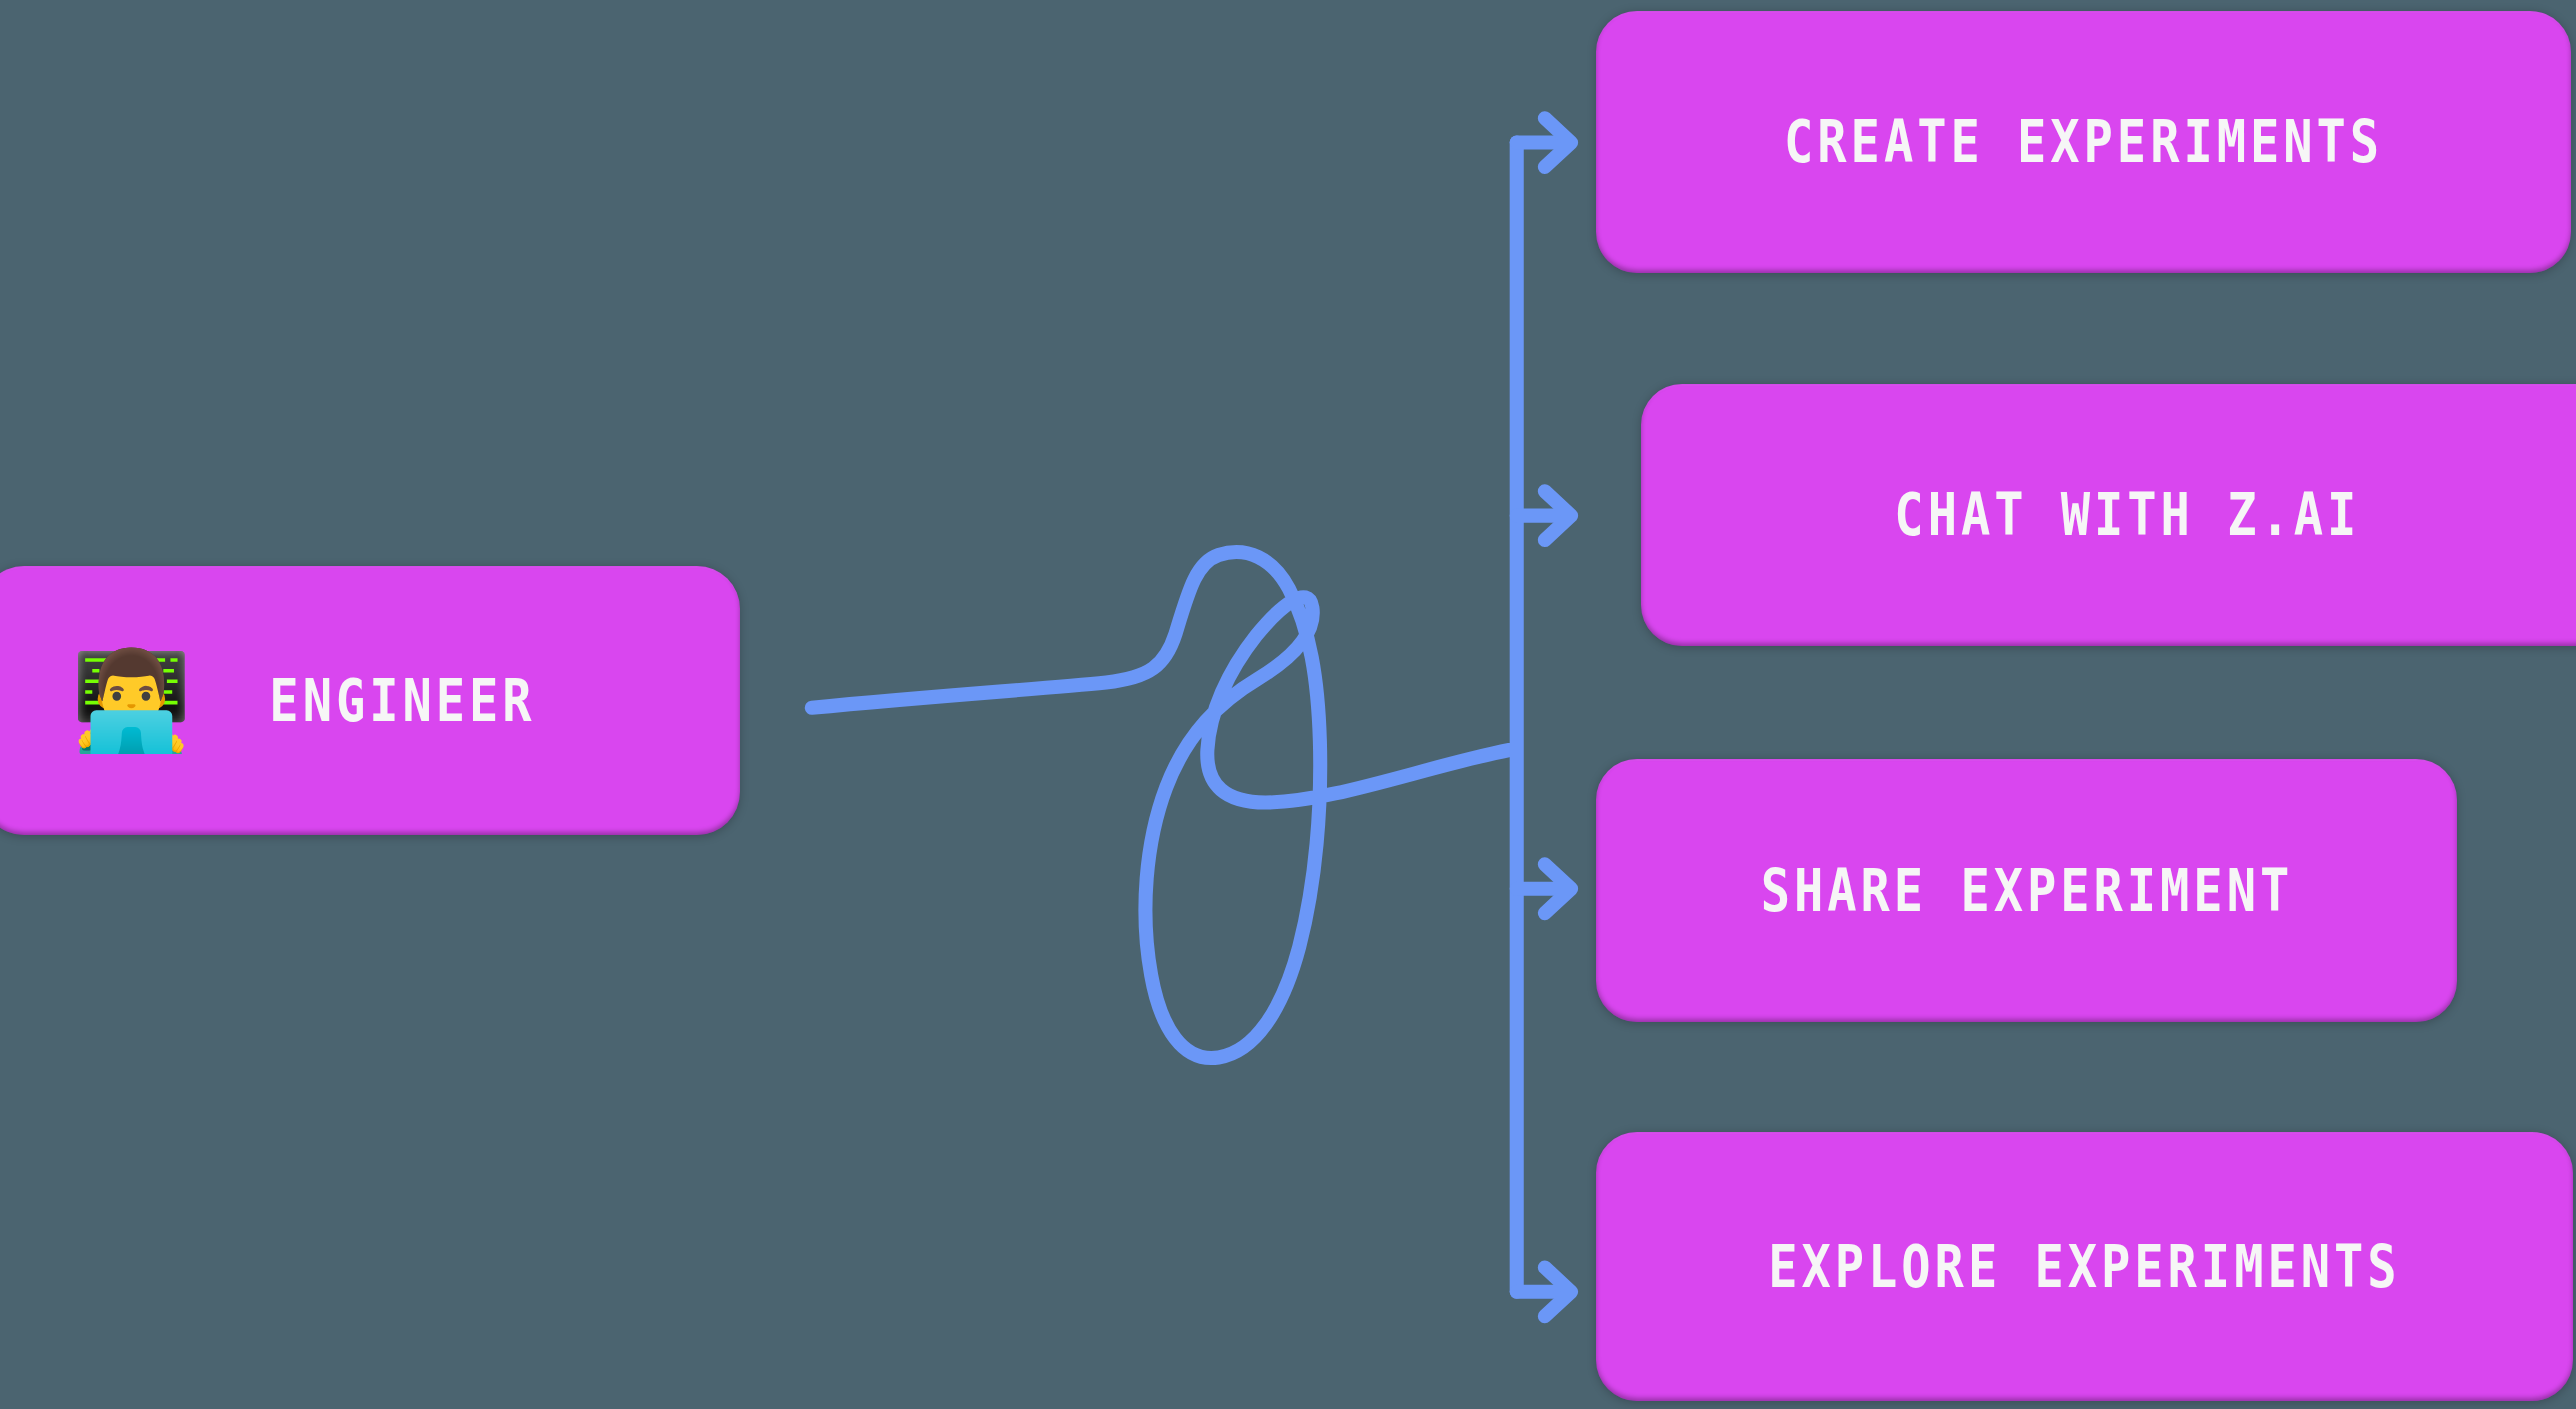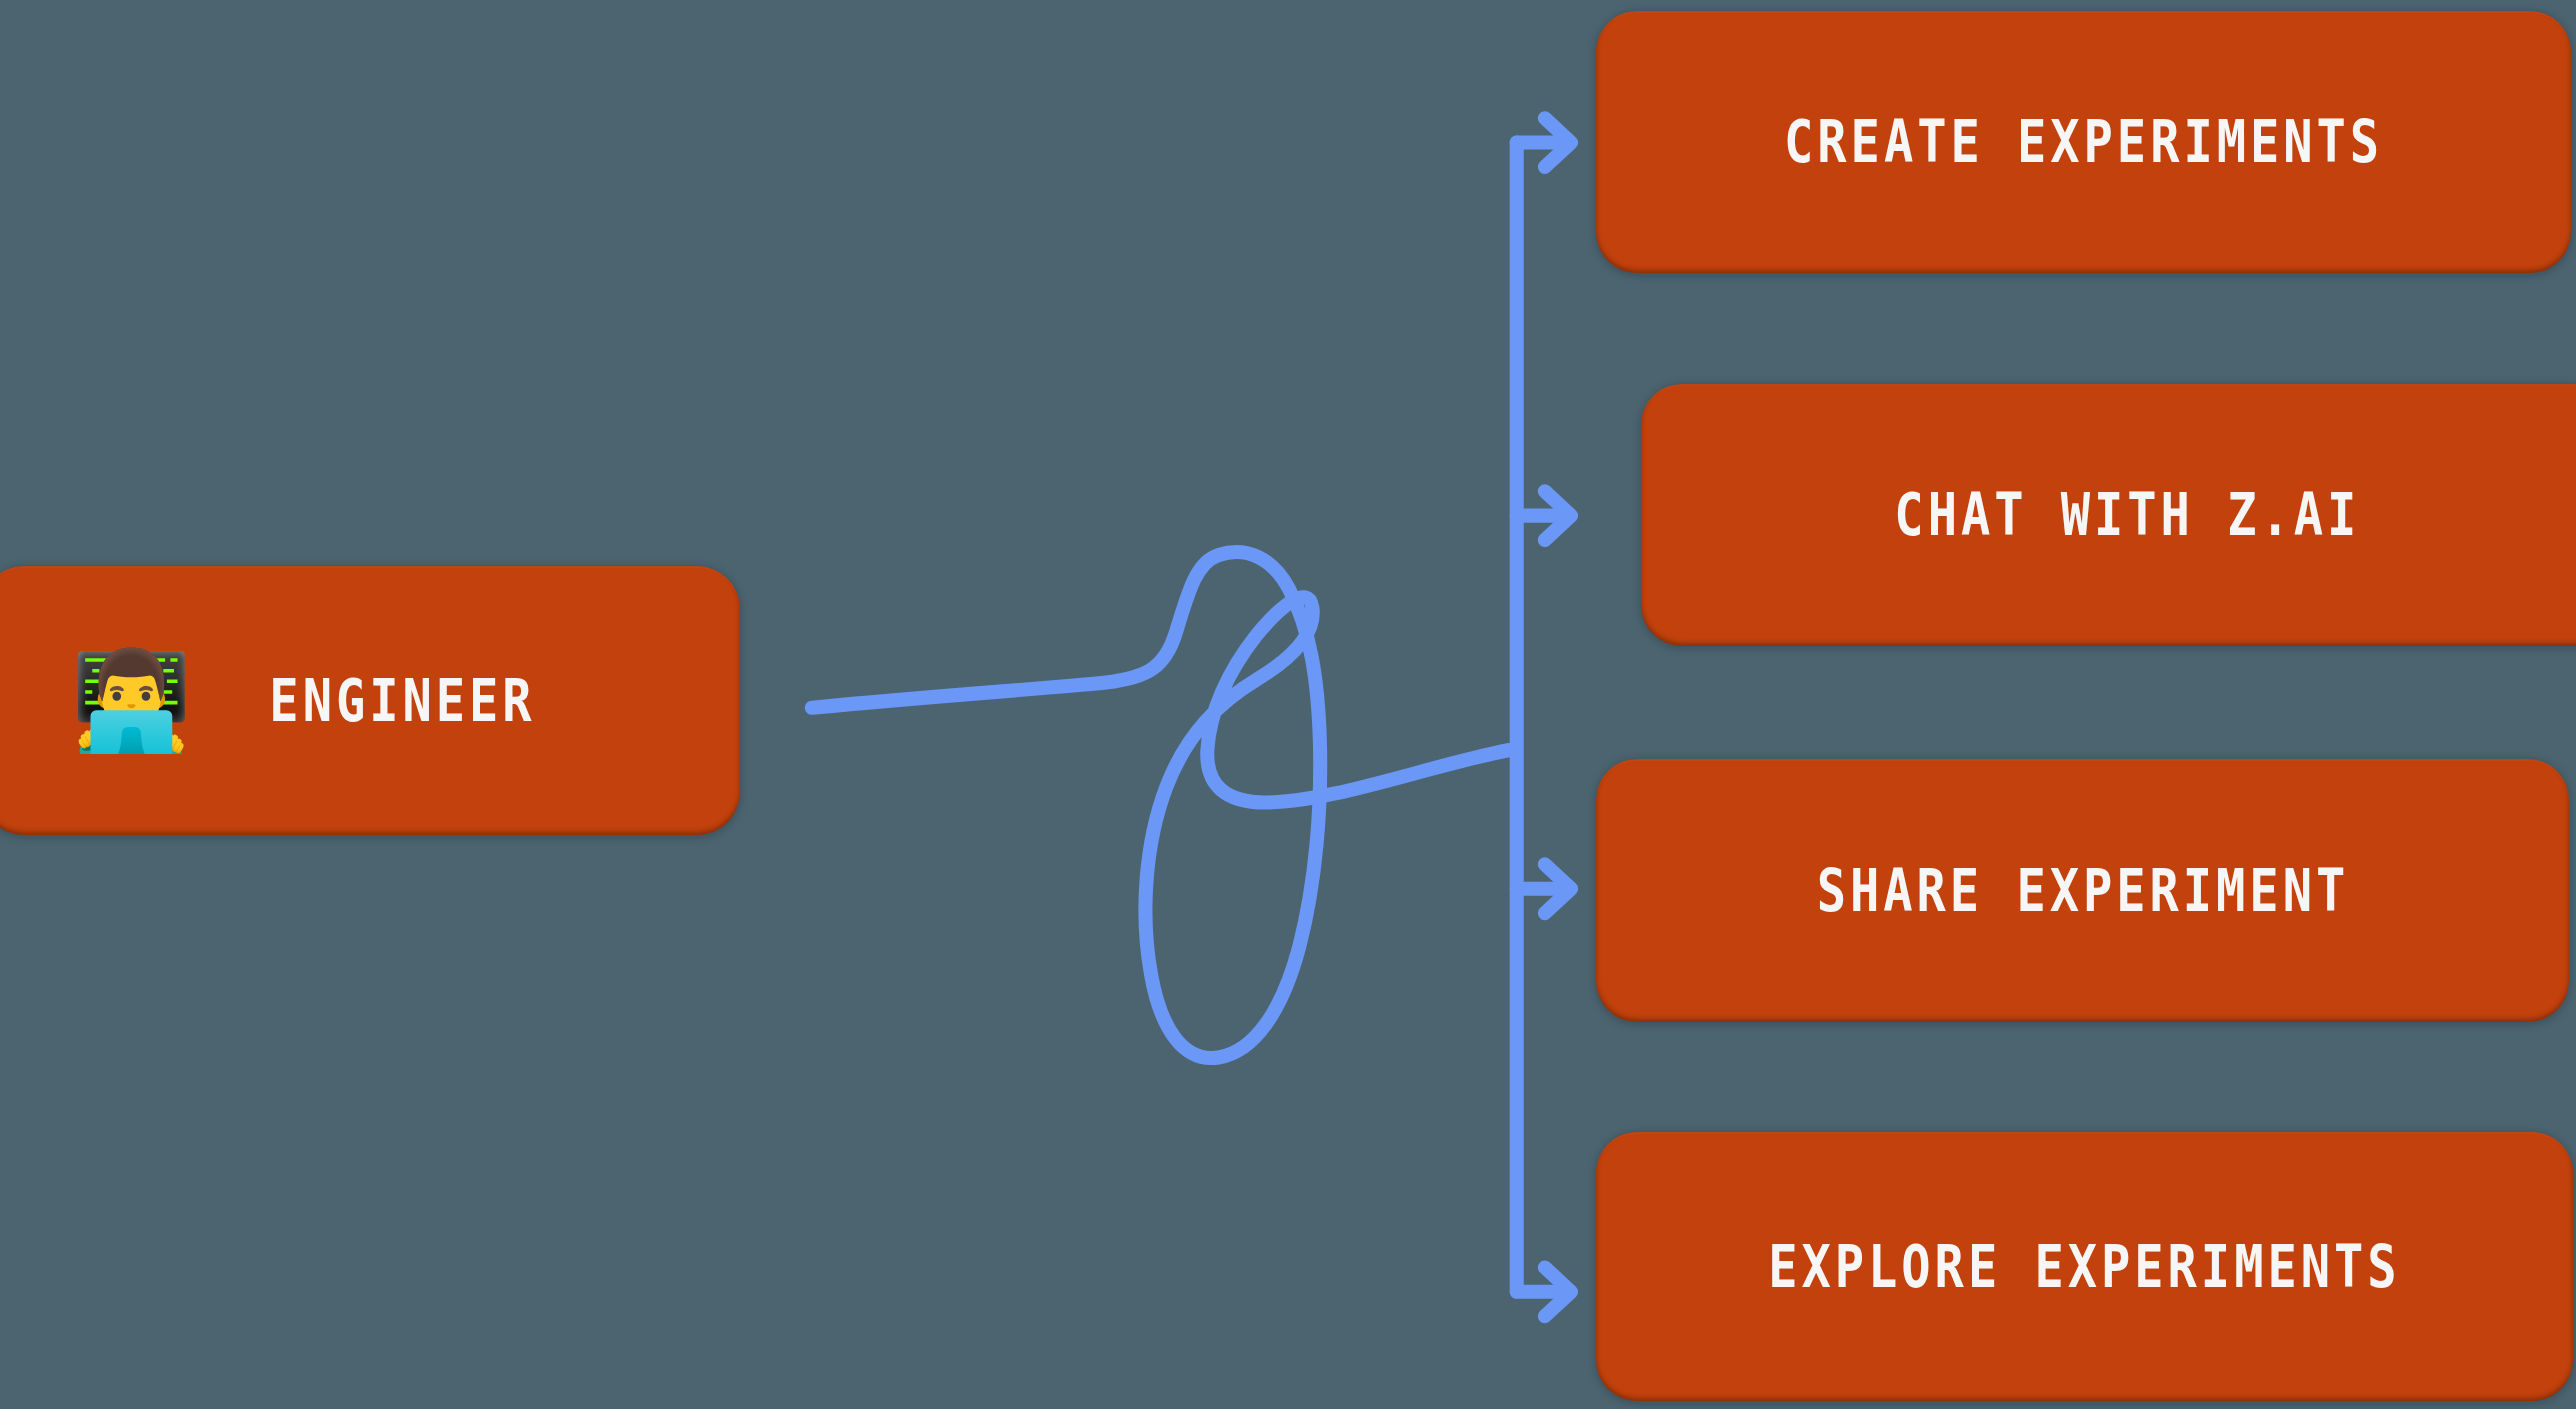--- a/index.html
+++ b/index.html
@@ -22,21 +22,21 @@
     left: 0;
     top: 0;
     width: 2576px;
     height: 1410px;
     pointer-events: none;
   }
 
   
   .node {
     position: absolute;
-    background: #c2410c;
+    background: #d946ef;
     border-radius: 41px;
     box-shadow:
       inset 0 1.9px 0 0 rgba(255,255,255,0.045),
       inset 0 -2.8px 5.6px 0 rgba(0,0,0,0.30),
       0 1.9px 9.4px rgba(0,0,0,0.22);
     display: flex;
     align-items: center;
     justify-content: center;
     box-sizing: border-box;
   }
@@ -67,21 +67,21 @@
     font-size: 97px;
     line-height: 1;
     margin-right: 52px;
     font-family: "DejaVu Sans", sans-serif;
     flex: 0 0 auto;
   }
 
   
   #node-create   { left: 1596px; top:   11.2px; width: 975px; height: 262px; }
   #node-chat     { left: 1596px; top:  384px; width: 973px; height: 262px; margin-left: 45px; }
-  #node-share    { left: 1596px; top:  759px; width: 973px; height: 263px; }
+  #node-share    { left: 1596px; top:  759px; width: 861px; height: 263px; }
   #node-explore  { left: 1596px; top: 1132px; width: 977px; height: 269px; text-align: right; }
 </style>
 </head>
 <body>
 
 <div id="canvas">
 
   <svg id="connectors" viewBox="0 0 2748 1504" width="2576" height="1410" xmlns="http://www.w3.org/2000/svg">
 
     <g fill="none" stroke="#6b97f7" stroke-width="15" stroke-linecap="round" stroke-linejoin="round">

